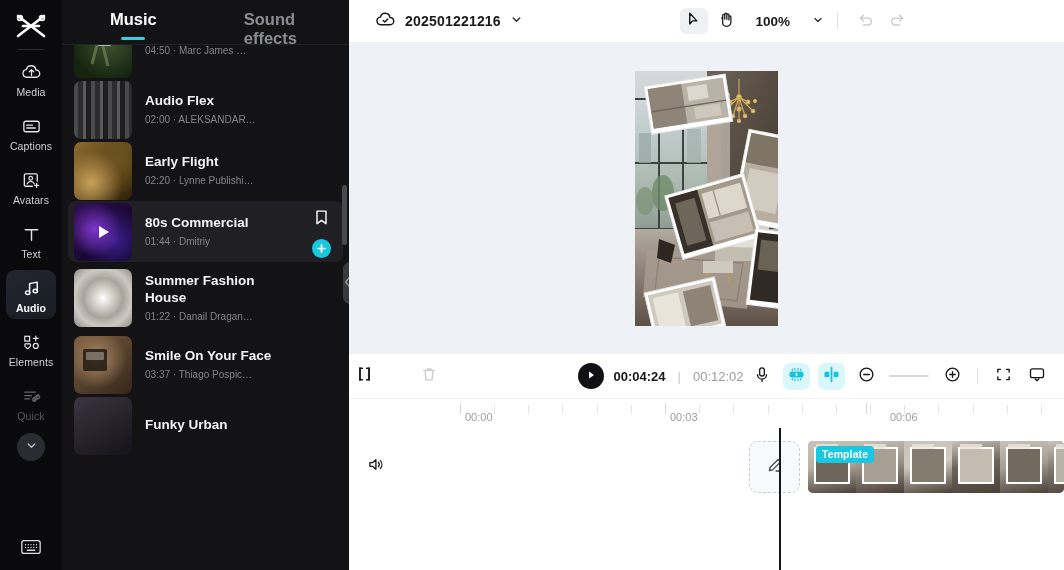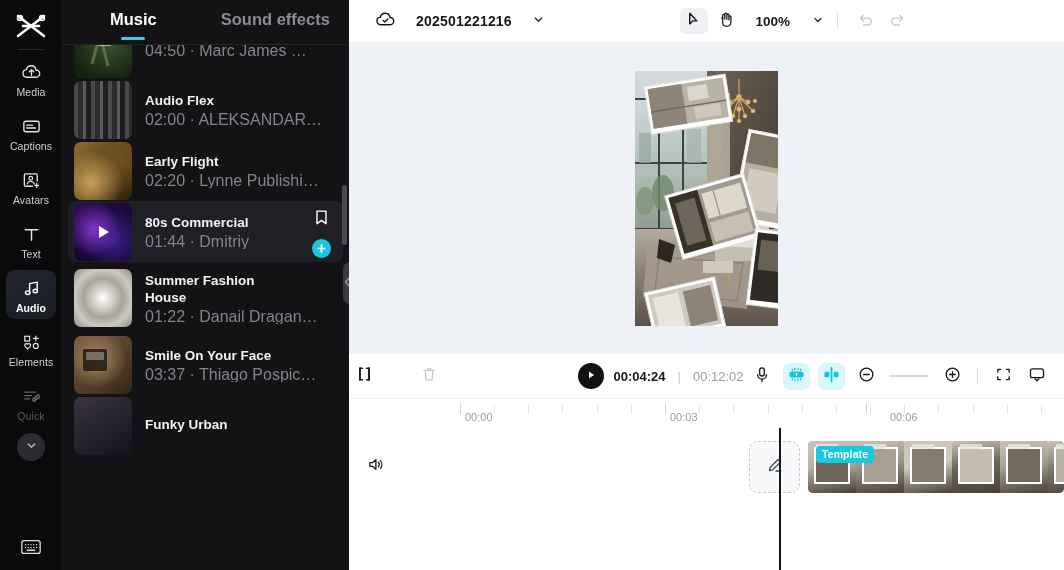--- a/index.html
+++ b/index.html
@@ -40,42 +40,42 @@
     cursor:pointer; margin-top: 1px;
   }
   .rail-bottom { position:absolute; bottom: 10px; left:0; width:62px; display:flex; justify-content:center; }
 
   
   .panel {
     width: 287px; flex: 0 0 287px; height: 570px;
     background: #131315;
     position: relative; overflow: hidden;
   }
-  .tabs { height: 45px; display:flex; align-items:flex-start; padding: 10px 0 0 0; position: relative; }
+  .tabs { height: 45px; display:flex; align-items:flex-start; padding: 10px 0 0 0; position: relative; gap: 23px; }
   .tab { position: relative; font-size: 16.5px; font-weight: bold; cursor: pointer; color:#8b8c92; }
   .tab.t1 { margin-left: 48px; }
   .tab.t2 { margin-left: 64px; }
   .tab.active { color: #ffffff; }
   .tab .tu { position:absolute; left: 50%; transform: translateX(-50%); bottom: -11px; width: 24px; height: 3px; border-radius: 2px; background: #2bd4e4; }
   .tabs-rule { position: absolute; left: 0; right: 0; top: 44px; height: 1px; background: #222226; }
 
   .list { position: absolute; top: 45px; left: 0; right: 0; bottom: 0; overflow: hidden; }
   .track-row {
     display: flex; align-items: center; gap: 13px;
     height: 61px; margin: 0 6px; padding: 0 6px; border-radius: 8px;
     position: relative; cursor: pointer;
   }
   .track-row.sel { background: #202024; }
   .thumb {
     width: 58px; height: 58px; flex:0 0 58px; border-radius: 7px;
     position: relative; overflow: hidden; background: #2a2a2a;
   }
   .tr-meta { flex: 1; min-width: 0; }
   .tr-title { font-size: 13.5px; font-weight: bold; color: #f2f2f4; line-height: 17px; white-space: normal; }
-  .tr-sub { font-size: 16px; color: #83848a; margin-top: 3px; line-height: 15px;
+  .tr-sub { font-size: 10px; color: #83848a; margin-top: 3px; line-height: 15px;
             white-space: nowrap; overflow: hidden; text-overflow: ellipsis; }
   .tr-actions { position: absolute; right: 12px; top: 8px; display:flex; flex-direction:column; align-items:center; gap: 9px; }
   .plus-btn {
     width: 19px; height: 19px; border-radius: 50%; background: #17c8e0;
     display:flex; align-items:center; justify-content:center; cursor:pointer;
   }
   .play-ov {
     position:absolute; inset:0; display:flex; align-items:center; justify-content:center;
   }
   .panel-scrollbar {
@@ -86,21 +86,21 @@
     position: absolute; right: -8px; top: 262px; width: 14px; height: 42px;
     background: #3a3a3e; border-radius: 7px 0 0 7px;
     display:flex; align-items:center; justify-content:flex-start;
     z-index: 5; cursor: pointer;
   }
 
   
   .main { flex: 1; height: 570px; background: #fff; display: flex; flex-direction: column; position: relative; }
 
   .topbar { height: 42px; display:flex; align-items:center; padding: 0 14px; position: relative; background:#fff; }
-  .proj { display:flex; align-items:center; gap: 20px; margin-left: 12px; cursor:pointer; }
+  .proj { display:flex; align-items:center; gap: 9px; margin-left: 12px; cursor:pointer; }
   .proj-name { font-size: 14px; font-weight: bold; color: #1a1a1e; letter-spacing: .2px; }
   .tools { position:absolute; left: 50%; transform: translateX(-27px); display:flex; align-items:center; gap: 4px; }
   .tbtn { width: 28px; height: 26px; border-radius: 6px; display:flex; align-items:center; justify-content:center; cursor:pointer; }
   .tbtn.on { background: #eef0f3; }
   .zoomsel { display:flex; align-items:center; gap: 22px; margin-left: 12px; cursor:pointer; }
   .zoomtxt { font-size: 13.5px; font-weight: bold; color: #1a1a1e; }
   .vdiv { width:1px; height:16px; background:#dcdee2; margin: 0 9px; }
 
   .preview { flex: 1; background: #eef1f5; display:flex; align-items:center; justify-content:center; position:relative; }
   .canvas {

